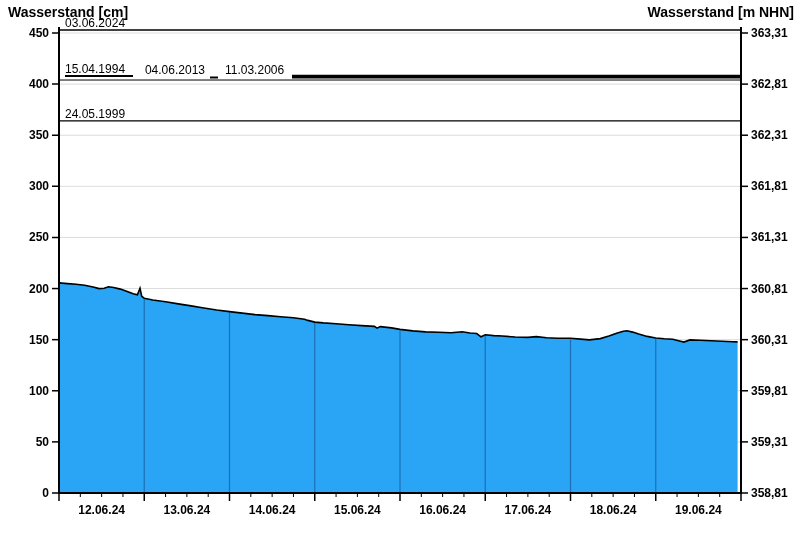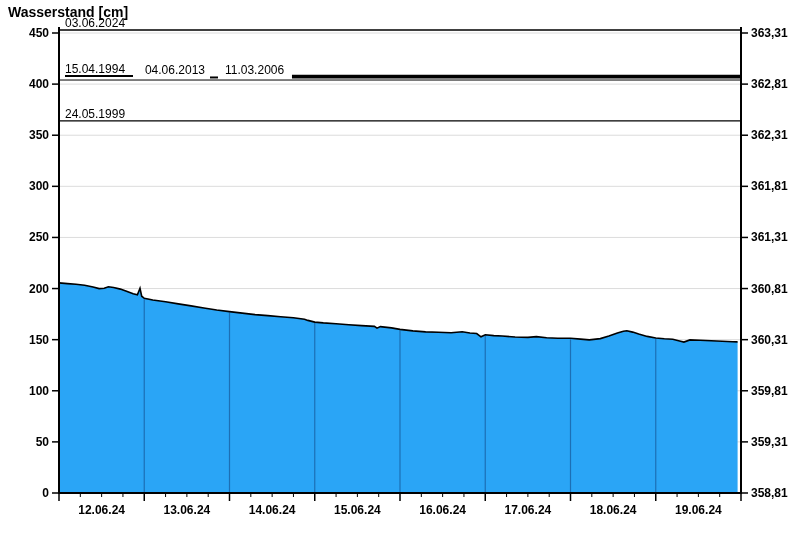--- a/index.html
+++ b/index.html
@@ -1,30 +1,31 @@
 <!DOCTYPE html>
 <html><head>
 <meta charset="utf-8">
 <style>
   html,body{margin:0;padding:0;background:#fff;}
   .chart{position:relative;width:800px;height:550px;background:#fff;overflow:hidden;
-         font-family:"Liberation Sans",sans-serif;}
+         font-family:"Liberation Sans",sans-serif;border-radius:13px;}
   .axis-title{position:absolute;top:4px;font-size:14px;font-weight:bold;color:#000;white-space:nowrap;}
   .axis-title.left{left:8px;}
   .axis-title.right{right:6px;}
   svg{position:absolute;left:0;top:0;}
   svg text{font-family:"Liberation Sans",sans-serif;fill:#000;}
   svg text.tick{font-size:12px;font-weight:bold;}
   svg text.flood{font-size:12px;font-weight:normal;}
 </style>
 </head>
 <body>
 
 <div class="chart">
   <div class="axis-title left">Wasserstand [cm]</div>
+  <div class="axis-title right">Wasserstand [m NHN]</div>
   <svg id="plot" width="800" height="550">
       <line x1="59" x2="741" y1="441.8888888888889" y2="441.8888888888889" stroke="#DCDCDC" stroke-width="1"></line>
       <line x1="59" x2="741" y1="390.77777777777777" y2="390.77777777777777" stroke="#DCDCDC" stroke-width="1"></line>
       <line x1="59" x2="741" y1="339.66666666666663" y2="339.66666666666663" stroke="#DCDCDC" stroke-width="1"></line>
       <line x1="59" x2="741" y1="288.55555555555554" y2="288.55555555555554" stroke="#DCDCDC" stroke-width="1"></line>
       <line x1="59" x2="741" y1="237.44444444444446" y2="237.44444444444446" stroke="#DCDCDC" stroke-width="1"></line>
       <line x1="59" x2="741" y1="186.33333333333331" y2="186.33333333333331" stroke="#DCDCDC" stroke-width="1"></line>
       <line x1="59" x2="741" y1="135.22222222222223" y2="135.22222222222223" stroke="#DCDCDC" stroke-width="1"></line>
       <line x1="59" x2="741" y1="84.11111111111109" y2="84.11111111111109" stroke="#DCDCDC" stroke-width="1"></line>
       <line x1="59" x2="741" y1="33" y2="33" stroke="#DCDCDC" stroke-width="1"></line>

